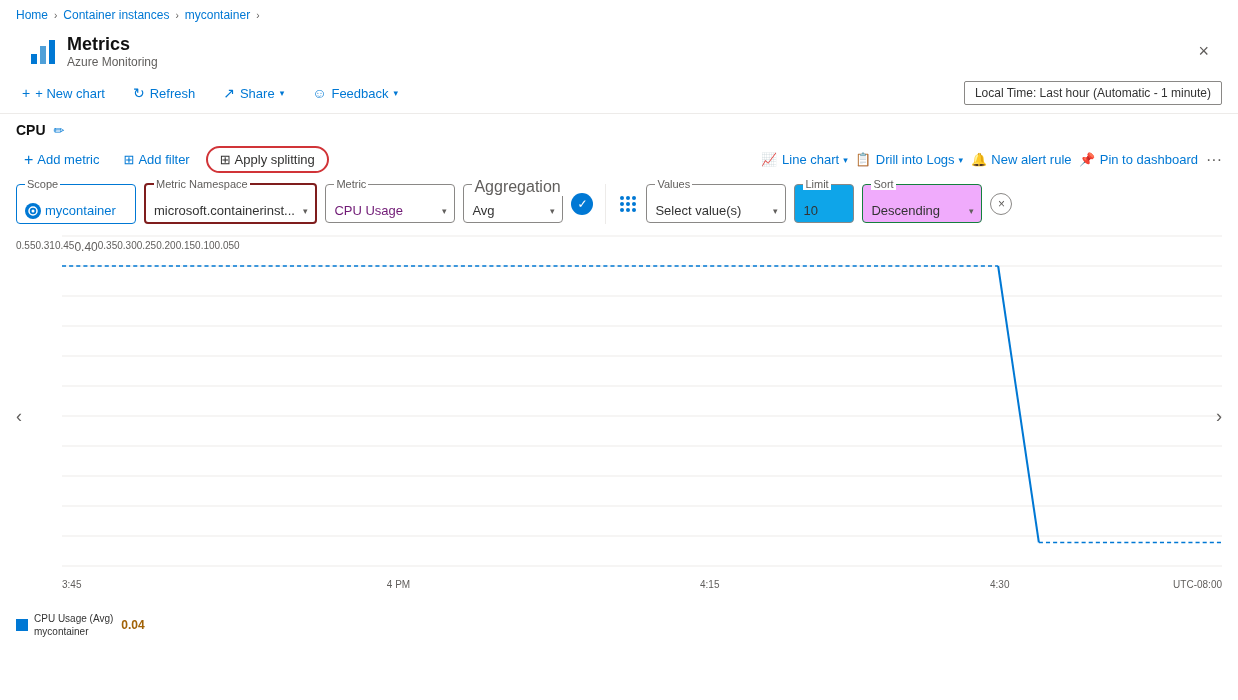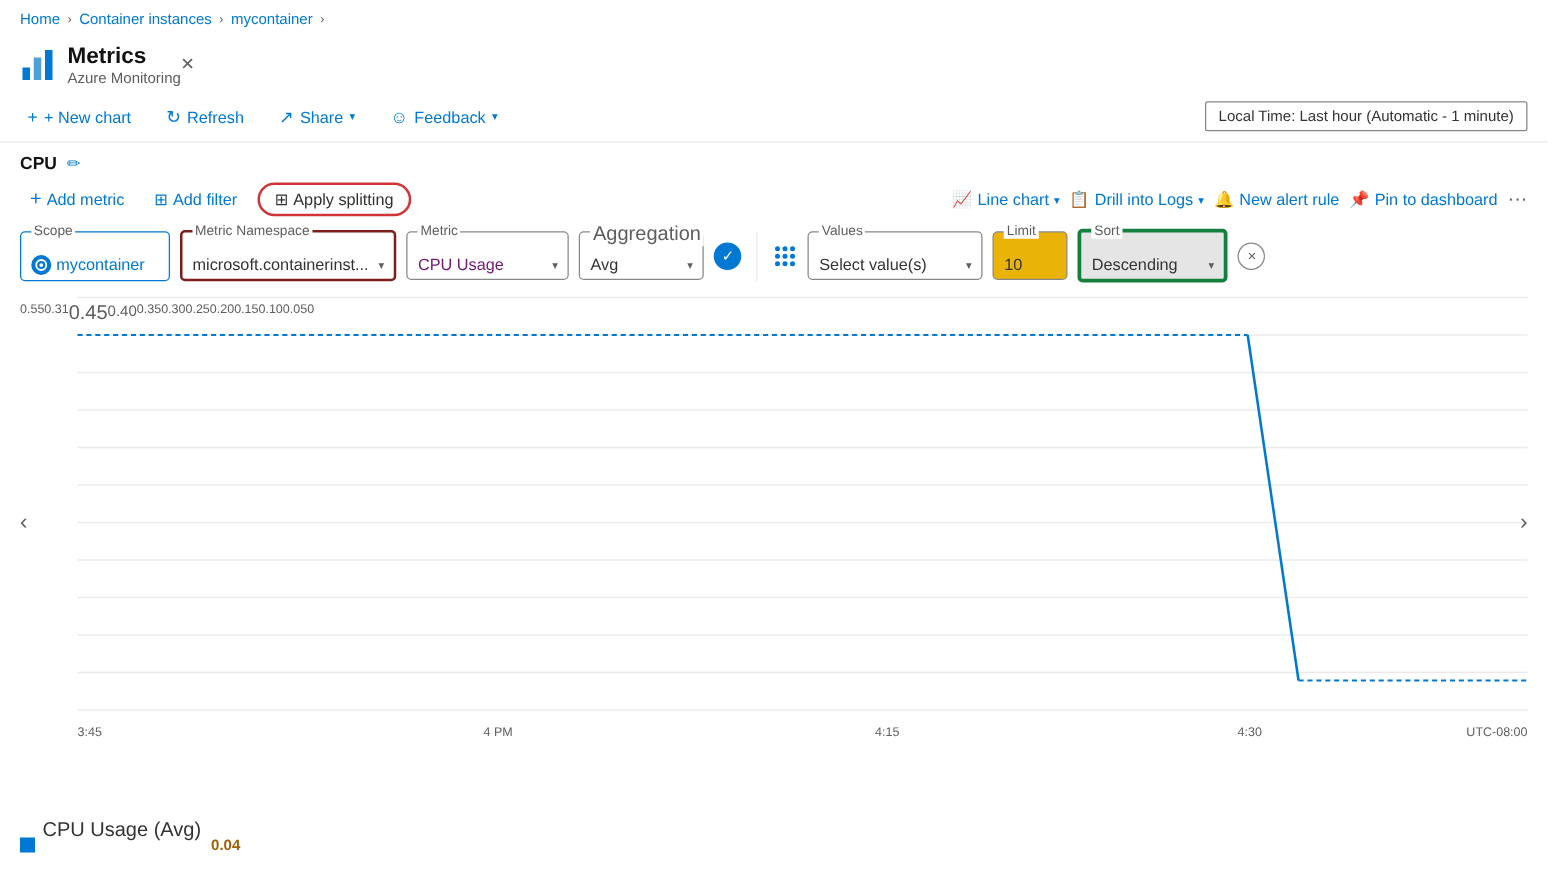--- a/index.html
+++ b/index.html
@@ -5,21 +5,21 @@
     * { box-sizing: border-box; margin: 0; padding: 0; }
     body { font-family: 'Segoe UI', Arial, sans-serif; font-size: 13px; color: #333; background: #fff; overflow: hidden; }
     
     
     .breadcrumb { padding: 8px 16px; font-size: 12px; color: #0078d4; display: flex; align-items: center; gap: 6px; }
     .breadcrumb span { color: #605e5c; }
     .breadcrumb a { color: #0078d4; text-decoration: none; }
     .bc-sep { color: #605e5c; font-size: 10px; }
 
     
-    .page-header { padding: 4px 16px 8px; display: flex; align-items: center; justify-content: flex-start; }
+    .page-header { padding: 4px 29px 8px; display: flex; align-items: center; justify-content: space-between; }
     .page-header-left { display: flex; align-items: center; gap: 10px; }
     .metrics-icon { width: 28px; height: 28px; }
     .page-title-block h1 { font-size: 18px; font-weight: 600; color: #111; }
     .page-title-block .subtitle { font-size: 12px; color: #605e5c; }
     .close-btn { background: none; border: none; cursor: pointer; font-size: 18px; color: #605e5c; }
 
     
     .toolbar { padding: 4px 16px 8px; display: flex; align-items: center; gap: 16px; border-bottom: 1px solid #edebe9; }
     .toolbar-btn { display: flex; align-items: center; gap: 5px; background: none; border: none; cursor: pointer; color: #0078d4; font-size: 13px; padding: 4px 6px; }
     .toolbar-btn .icon { font-size: 14px; }
@@ -43,21 +43,21 @@
     .selector-row { display: flex; align-items: center; gap: 8px; margin-bottom: 12px; flex-wrap: wrap; }
     
     
     .nav-arrow { position: absolute; top: 50%; transform: translateY(-50%); background: none; border: none; cursor: pointer; font-size: 18px; color: #605e5c; padding: 8px; z-index: 10; }
     .nav-arrow-left { left: -8px; }
     .nav-arrow-right { right: -8px; }
 
     
     .legend-row { padding: 8px 16px 4px; display: flex; align-items: center; gap: 8px; }
     .legend-item { display: flex; align-items: center; gap: 6px; }
-    .legend-text { font-size: 16px; color: #333; line-height: 1.3; margin-top: 41px; }
+    .legend-text { font-size: 10px; color: #333; line-height: 1.3; }
     .legend-value { font-size: 12px; font-weight: 600; color: #a16207; }
 
     svg.chart-svg { width: 100%; height: 100%; overflow: visible; }
   </style>
 </head>
 <body>
 
 <div class="breadcrumb">
   <a>Home</a>
   <span class="bc-sep">›</span>
@@ -204,45 +204,45 @@
     </svg>
 
     <div style="position:relative; border:1px solid #8a8886; border-radius:4px; padding: 18px 8px 4px 8px; min-width:140px; background:#fff;">
       <span style="position:absolute;top:-7px;left:8px;font-size:11px;color:#605e5c;background:#fff;padding:0 2px">Values</span>
       <div style="display:flex;align-items:center;justify-content:space-between;">
         <span style="font-size:13px;color:#333">Select value(s)</span>
         <span style="font-size:9px;color:#605e5c;margin-left:8px">▾</span>
       </div>
     </div>
 
-    <div style="position:relative; border:1px solid #8a8886; border-radius:4px; padding: 18px 8px 4px 8px; min-width:60px; background:#eab308;">
+    <div style="position:relative; border:1px solid #8a8886; border-radius:4px; padding: 18px 8px 4px 8px; min-width:60px; background:#0ea5e9;">
       <span style="position:absolute;top:-7px;left:8px;font-size:11px;color:#605e5c;background:#fff;padding:0 2px">Limit</span>
       <span style="font-size:13px;color:#333">10</span>
     </div>
 
-    <div style="position:relative; border:3px solid #15803d; border-radius:4px; padding: 18px 8px 4px 8px; min-width:120px; background:#e5e5e5;">
+    <div style="position:relative; border:1px solid #15803d; border-radius:4px; padding: 18px 8px 4px 8px; min-width:120px; background:#f0abfc;">
       <span style="position:absolute;top:-7px;left:8px;font-size:11px;color:#605e5c;background:#fff;padding:0 2px">Sort</span>
       <div style="display:flex;align-items:center;justify-content:space-between;">
         <span style="font-size:13px;color:#333">Descending</span>
         <span style="font-size:9px;color:#605e5c;margin-left:8px">▾</span>
       </div>
     </div>
     <button style="background:none;border:1px solid #8a8886;border-radius:50%;width:22px;height:22px;cursor:pointer;color:#605e5c;display:flex;align-items:center;justify-content:center;font-size:12px;flex-shrink:0;">×</button>
   </div>
 
   <div style="position:relative;">
     <button class="nav-arrow nav-arrow-left">‹</button>
     <button class="nav-arrow nav-arrow-right">›</button>
 
     <div style="display:flex;position:relative;height:360px;">
 
       <div style="width:46px;flex-shrink:0;display:flex;flex-direction:row;justify-content:space-between;padding-bottom:24px;padding-top:4px;">
         <span style="font-size:10px;color:#605e5c;text-align:right;display:block">0.55</span>
         <span style="font-size:10px;color:#605e5c;text-align:right;display:block">0.31</span>
-        <span style="font-size:16px;color:#605e5c;text-align:right;display:block">0.45</span>
+        <span style="font-size:10px;color:#605e5c;text-align:right;display:block">0.45</span>
         <span style="font-size:12px;color:#605e5c;text-align:right;display:block">0.40</span>
         <span style="font-size:10px;color:#605e5c;text-align:right;display:block">0.35</span>
         <span style="font-size:10px;color:#605e5c;text-align:right;display:block">0.30</span>
         <span style="font-size:10px;color:#605e5c;text-align:right;display:block">0.25</span>
         <span style="font-size:10px;color:#605e5c;text-align:right;display:block">0.20</span>
         <span style="font-size:10px;color:#605e5c;text-align:right;display:block">0.15</span>
         <span style="font-size:10px;color:#605e5c;text-align:right;display:block">0.10</span>
         <span style="font-size:10px;color:#605e5c;text-align:right;display:block">0.05</span>
         <span style="font-size:10px;color:#605e5c;text-align:right;display:block">0</span>
       </div>

